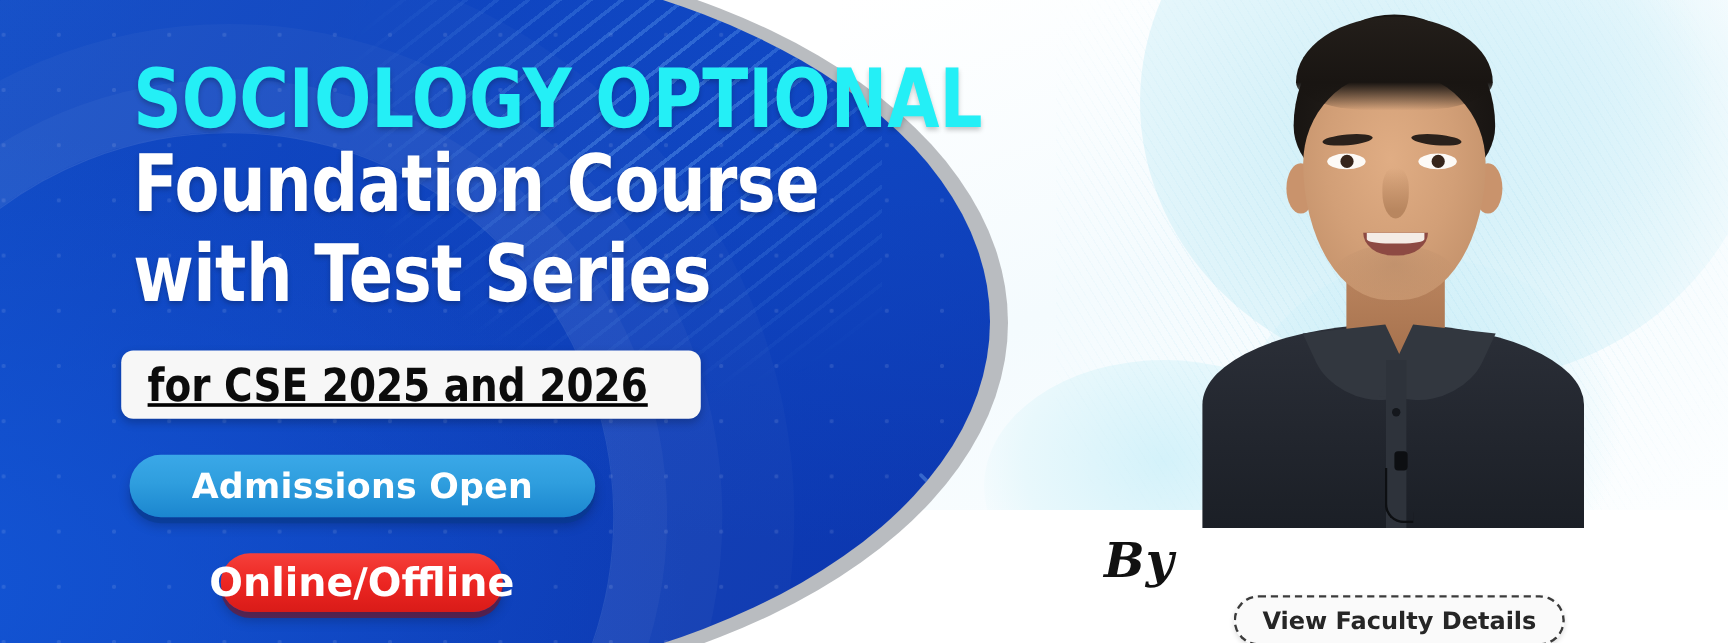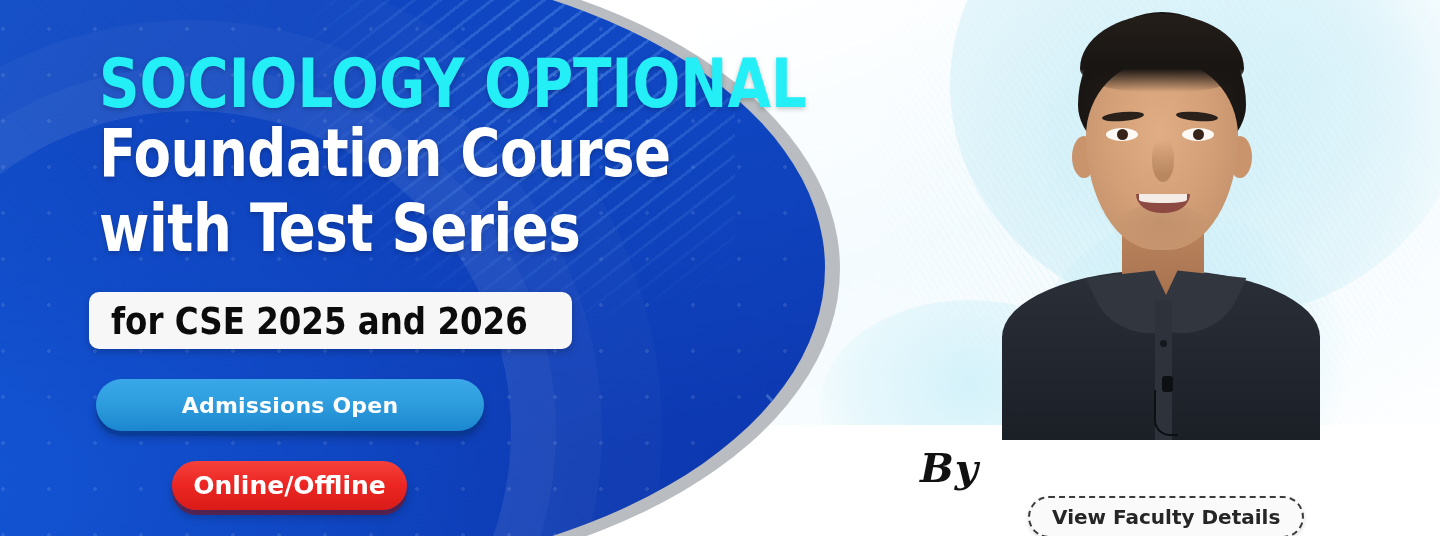--- a/index.html
+++ b/index.html
@@ -181,21 +181,21 @@
     position:absolute;left:1012px;top:430px;width:30px;height:30px;opacity:.42;
   }
   .x-mark::before,.x-mark::after{
     content:"";position:absolute;left:0;top:14px;width:30px;height:3px;
     background:#6ea6ee;border-radius:2px;
   }
   .x-mark::before{transform:rotate(45deg);}
   .x-mark::after{transform:rotate(-45deg);}
 
   
-  .content{position:absolute;left:4px;top:0;width:760px;height:536px;}
+  .content{position:absolute;left:16px;top:0;width:760px;height:536px;}
 
   .headline{
     position:absolute;left:95px;
     font-family:"Liberation Sans Narrow","DejaVu Sans Condensed","Liberation Sans",sans-serif;
     font-weight:bold;
     letter-spacing:-0.5px;
     white-space:nowrap;
     transform:scaleX(.92);transform-origin:left center;
     text-shadow:0 2px 5px rgba(0,0,0,.22);
   }
@@ -203,52 +203,53 @@
   .line2{top:115px;font-size:66px;color:#ffffff;}
   .line3{top:190px;font-size:66px;color:#ffffff;}
 
   .badge-white{
     position:absolute;left:85px;top:292px;
     min-width:460px;height:57px;box-sizing:border-box;
     display:flex;align-items:center;
     padding:12px 22px;
     background:#f7f7f7;border-radius:10px;
     box-shadow:0 3px 7px rgba(0,0,0,.22);
+    text-decoration:underline;
   }
   .badge-white span{
     font-family:"Liberation Sans Narrow","DejaVu Sans Condensed","Liberation Sans",sans-serif;
     font-weight:bold;font-size:38px;color:#0c0c0c;
     transform:scaleX(.95);transform-origin:left center;white-space:nowrap;
   }
 
   .pill-admissions{
     position:absolute;left:92px;top:379px;
     width:388px;height:52px;box-sizing:border-box;
     display:flex;align-items:center;justify-content:center;
     border-radius:26px;
     background:linear-gradient(180deg,#3aa8e8 0%,#2f9ede 45%,#1b86cf 100%);
     box-shadow:0 5px 0 rgba(8,58,140,.55),0 7px 10px rgba(0,0,0,.22);
   }
   .pill-admissions span{
     font-family:"DejaVu Sans","Liberation Sans",sans-serif;
-    font-weight:bold;font-size:22px;color:#ffffff;letter-spacing:.2px;
+    font-weight:bold;font-size:29px;color:#ffffff;letter-spacing:.2px;
     white-space:nowrap;
   }
 
   .pill-mode{
     position:absolute;left:168px;top:461px;
     width:235px;height:49px;box-sizing:border-box;
     display:flex;align-items:center;justify-content:center;
     border-radius:25px;
     background:linear-gradient(180deg,#f5403b 0%,#ec2622 50%,#d91b18 100%);
     box-shadow:0 5px 0 rgba(140,14,12,.55),0 7px 10px rgba(0,0,0,.22);
   }
   .pill-mode span{
     font-family:"DejaVu Sans","Liberation Sans",sans-serif;
-    font-weight:bold;font-size:25px;color:#ffffff;white-space:nowrap;
+    font-weight:bold;font-size:33px;color:#ffffff;white-space:nowrap;
   }
 
   
   .faculty{position:absolute;left:900px;top:434px;width:460px;height:110px;}
   .by-script{
     position:absolute;left:20px;top:10px;
     font-family:"DejaVu Serif",serif;font-style:italic;font-weight:bold;
     font-size:40px;color:#111;letter-spacing:1px;
   }
   .faculty-name{

